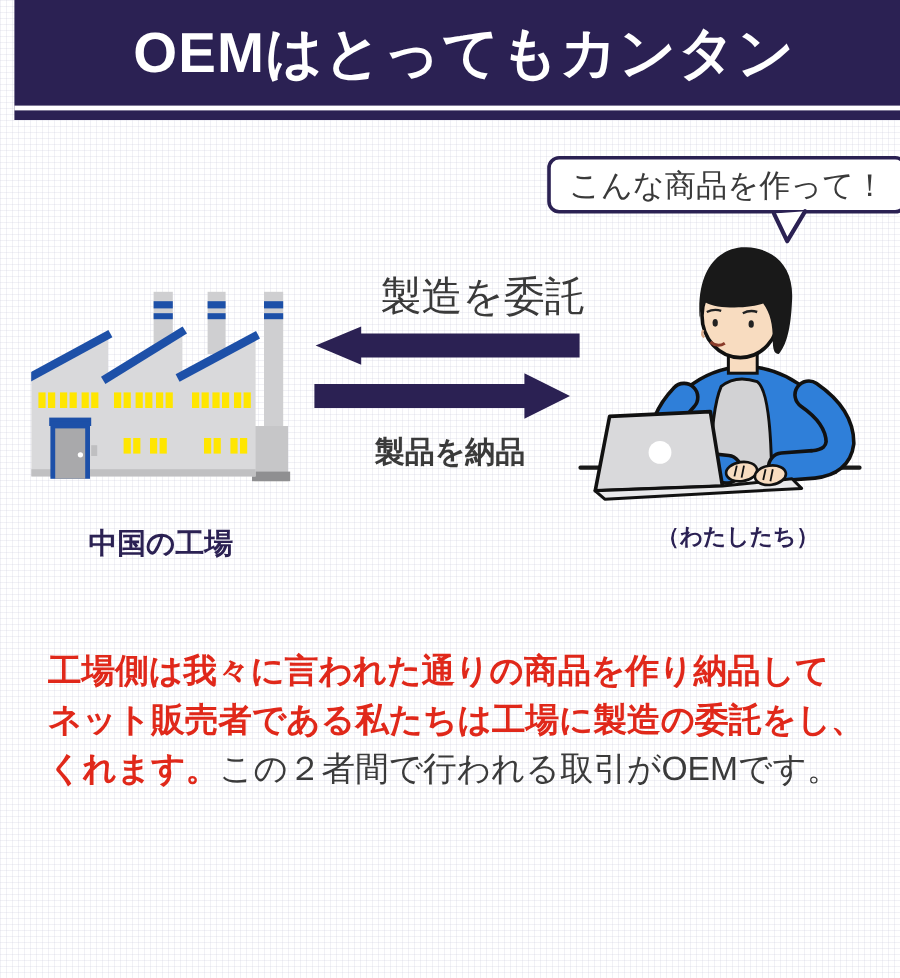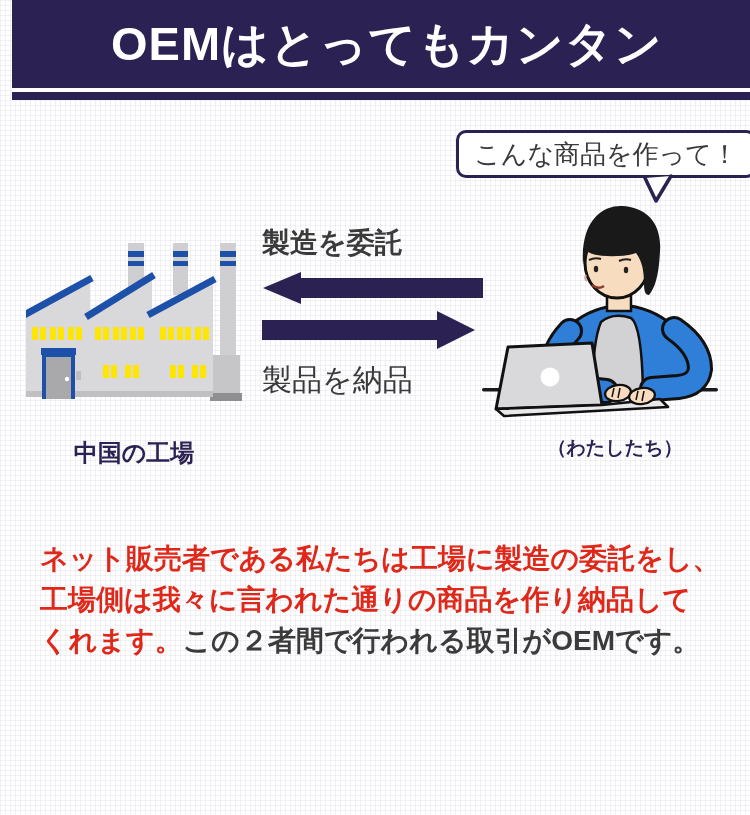--- a/index.html
+++ b/index.html
@@ -38,39 +38,39 @@
   }
   .bubble-tail{position:absolute;left:640px;top:174px;width:38px;height:30px;}
   
   .factory-svg{position:absolute;left:26px;top:243px;width:216px;height:161px;}
   .factory-label{
     position:absolute;left:26px;top:437px;width:216px;text-align:center;
     color:#2b2153;font-size:24px;font-weight:bold;
   }
   .arrows-svg{position:absolute;left:260px;top:268px;width:230px;height:85px;}
   .arrow-label-top{
-    position:absolute;left:262px;top:224px;width:226px;text-align:left;
-    color:#3a3a3a;font-size:28px;font-weight:700;
+    position:absolute;left:262px;top:224px;width:226px;text-align:right;
+    color:#3a3a3a;font-size:34px;font-weight:400;
   }
   .arrow-label-bottom{
-    position:absolute;left:262px;top:360px;width:226px;
-    color:#3a3a3a;font-size:30px;font-weight:400;
+    position:absolute;left:262px;top:360px;width:226px;text-align:center;
+    color:#3a3a3a;font-size:25px;font-weight:700;
   }
   .person-svg{position:absolute;left:480px;top:195px;width:240px;height:240px;}
   .seller-label{
     position:absolute;left:515px;top:436px;width:200px;text-align:center;
     color:#2b2153;font-size:19px;font-weight:bold;line-height:23px;
   }
   
   .para{position:absolute;left:40px;width:680px;}
   .para1{top:538px;font-size:28px;line-height:41px;}
   .para2{top:690px;font-size:27px;line-height:40px;}
   .text-line{white-space:nowrap;}
   .seg-red{color:#e0281a;font-weight:bold;}
-  .seg-dark{color:#3b3b3b;font-weight:700;}
+  .seg-dark{color:#3b3b3b;font-weight:400;}
   .seg-emphasis{
     color:#2b2153;font-weight:bold;
     text-decoration:underline;text-decoration-thickness:3px;text-underline-offset:8px;
     text-decoration-color:#2b2153;
   }
 </style>
 </head>
 <body>
 
 <div class="page">
@@ -195,18 +195,18 @@
       <line x1="140" y1="193" x2="138" y2="203"></line>
       <line x1="158" y1="196" x2="156" y2="205"></line>
       <line x1="164" y1="196" x2="162" y2="206"></line>
     </g>
   </svg>
   <div class="seller-label">
     <div>（わたしたち）</div>
   </div>
 
   <div class="para para1" id="paragraph1">
+      <div class="text-line"><span class="seg-red">工場側は我々に言われた通りの商品を作り納品して</span></div>
       <div class="text-line"><span class="seg-red">ネット販売者である私たちは工場に製造の委託をし、</span></div>
-      <div class="text-line"><span class="seg-red">工場側は我々に言われた通りの商品を作り納品して</span></div>
       <div class="text-line"><span class="seg-red">くれます。</span><span class="seg-dark">この２者間で行われる取引がOEMです。</span></div>
     </div>
 
 </div>
 
 </body></html>

